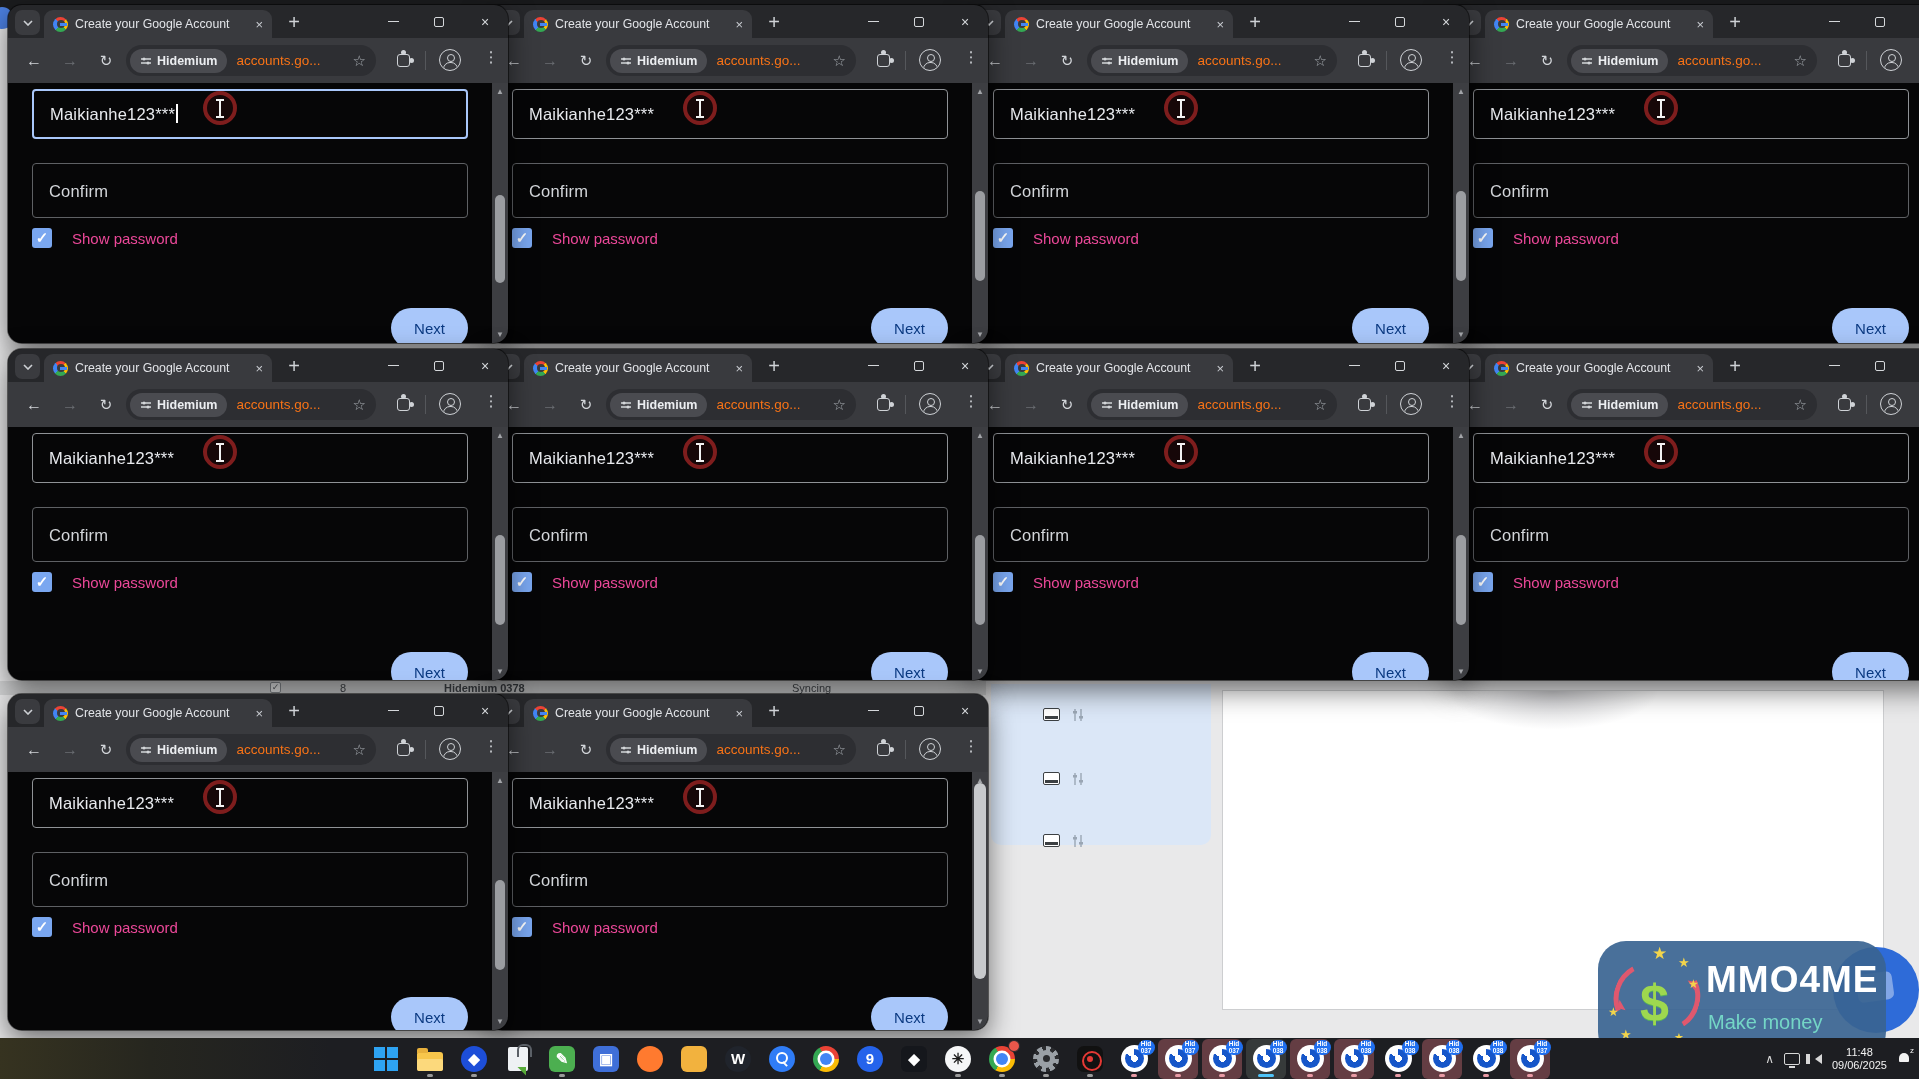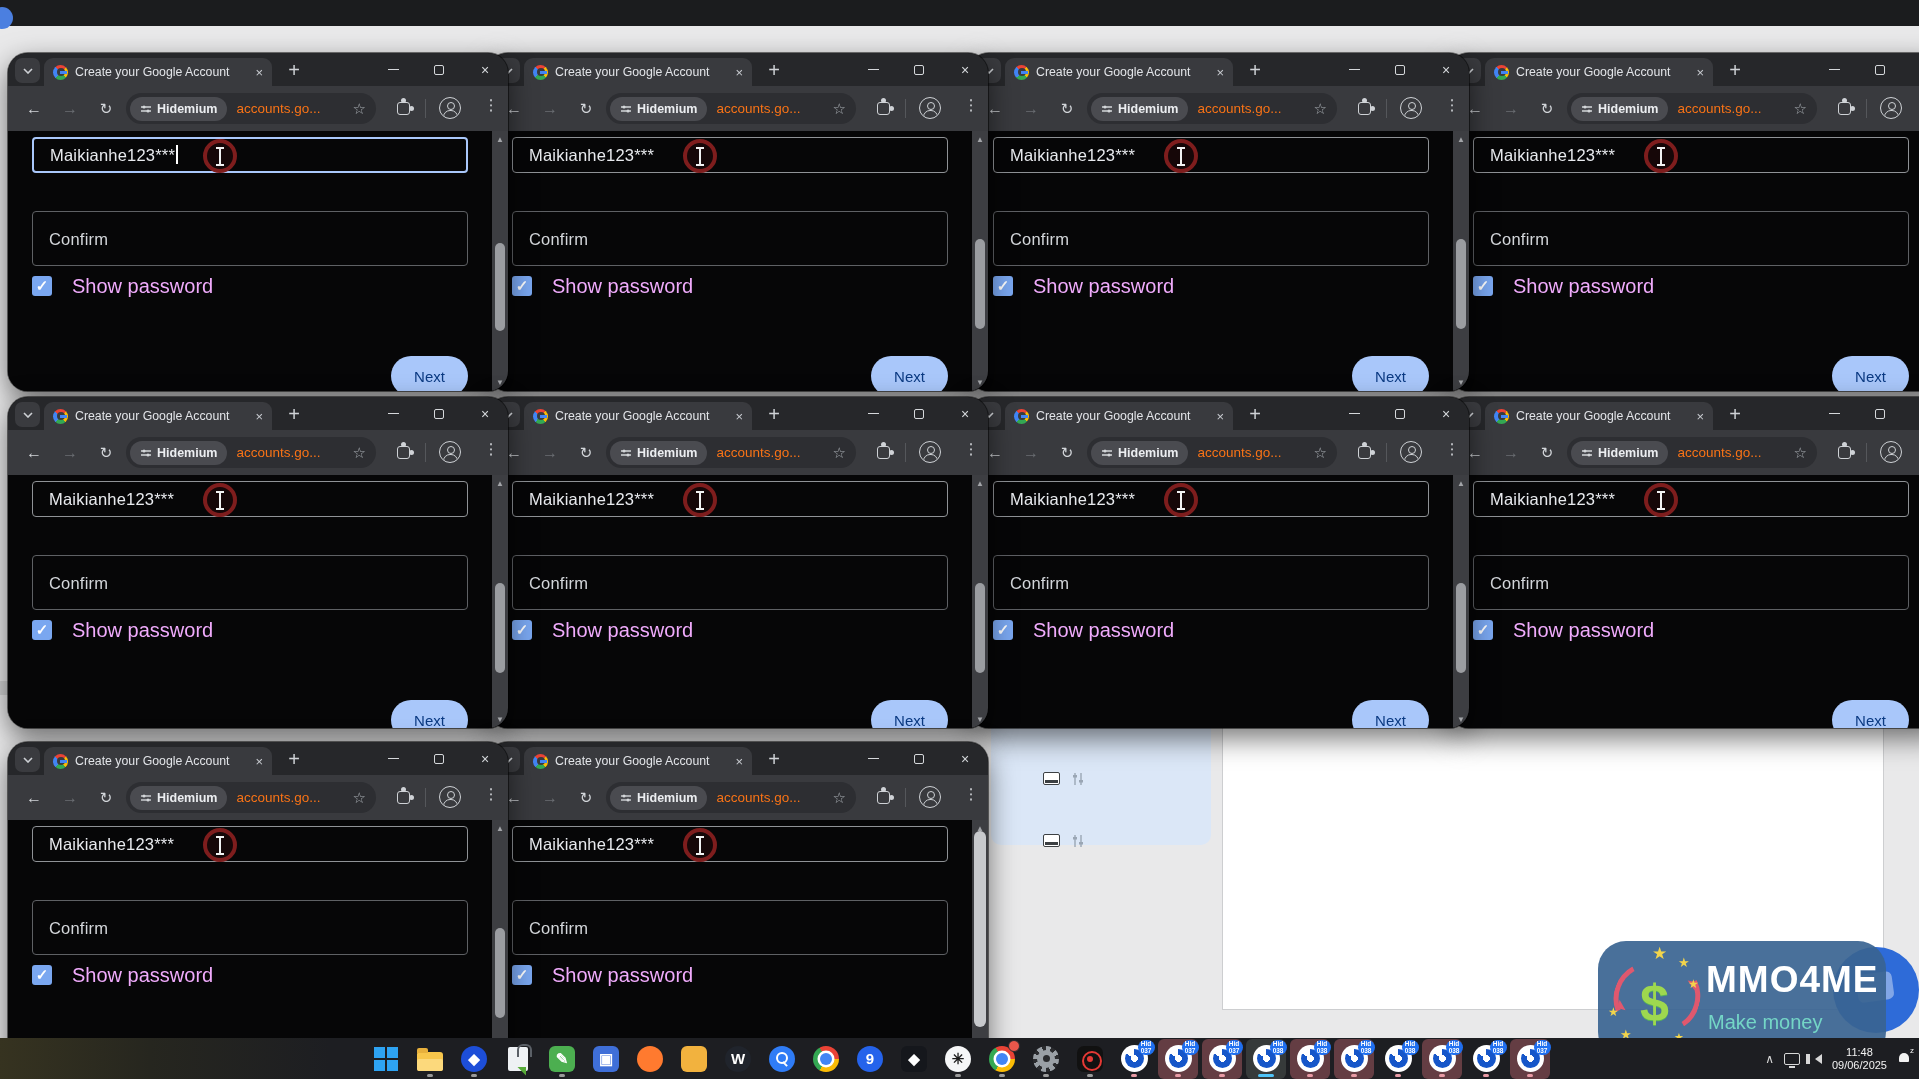--- a/index.html
+++ b/index.html
@@ -25,22 +25,22 @@
   .bp-row .monitor-ic { position:absolute; left:0; top:2px; width:17px; height:13px;
                 border:1.6px solid #3c4043; border-radius:2px; background:#fff; }
   .bp-row .monitor-ic::after { content:""; position:absolute; left:1px; right:1px; bottom:1px; height:3px; background:#3c4043; }
   .bp-row svg { position:absolute; left:28px; top:2px; }
   .white-panel { position:absolute; left:1222px; top:664px; width:662px; height:320px;
                  background:#ffffff; border:1px solid #cdced0; }
   .smudge { position:absolute; left:180px; top:0; width:300px; height:90px;
             background:radial-gradient(ellipse 150px 55px at 50% 0, rgba(110,110,118,.38), transparent 70%); }
 
   
-  .chrome-window { position:absolute; width:500px; border-radius:20px; overflow:hidden; background:#060607;
-                   box-shadow:0 0 0 1px rgba(0,0,0,.5), 0 10px 28px rgba(0,0,0,.55);margin-top:48px; }
+  .chrome-window { position:absolute; width:500px; border-radius:14px; overflow:hidden; background:#060607;
+                   box-shadow:0 0 0 1px rgba(0,0,0,.5), 0 10px 28px rgba(0,0,0,.55); }
   .titlebar { position:absolute; left:0; top:0; right:0; height:33px; background:#26272a; }
   .tab-search { position:absolute; left:7px; top:5px; width:25px; height:25px; border-radius:7px;
                 background:#3a3b3f; display:flex; align-items:center; justify-content:center; }
   .tab { position:absolute; left:36px; top:5px; width:228px; height:28px; background:#393a3e;
          border-radius:9px 9px 0 0; display:flex; align-items:center; padding:0 9px; gap:7px; }
   .favicon { width:15px; height:15px; border-radius:50%; flex:0 0 15px; position:relative;
              background:conic-gradient(from -45deg, #ea4335 0 90deg, #fbbc05 0 180deg, #34a853 0 270deg, #4285f4 0 360deg); }
   .favicon::before { content:""; position:absolute; left:3.5px; top:3.5px; width:8px; height:8px; border-radius:50%; background:#393a3e; }
   .favicon::after  { content:""; position:absolute; left:7px; top:6.5px; width:7px; height:3px; background:#4285f4; }
   .tab-title { flex:1; font-size:12.3px; color:#e2e4e8; white-space:nowrap; overflow:hidden; }
@@ -67,31 +67,31 @@
   .puzzle::before { content:""; position:absolute; left:2.5px; top:-5px; width:5px; height:5px; border-radius:50%; background:#cfd2d6; }
   .puzzle::after  { content:""; position:absolute; right:-5px; top:2.5px; width:5px; height:5px; border-radius:50%; background:#cfd2d6; }
   .tdivider { position:absolute; left:417px; top:13px; width:1px; height:19px; background:#55575b; }
   .avatar { position:absolute; left:431px; top:11px; width:22px; height:22px; border:1.6px solid #cfd2d6; border-radius:50%; overflow:hidden; }
   .avatar::before { content:""; position:absolute; left:6.5px; top:3.5px; width:6px; height:6px; border:1.4px solid #cfd2d6; border-radius:50%; }
   .avatar::after  { content:""; position:absolute; left:3px; top:12px; width:13px; height:10px; border:1.4px solid #cfd2d6; border-radius:7px 7px 0 0; }
   .kebab { position:absolute; left:470px; top:10px; width:26px; text-align:center; color:#d2d5d9; font-size:15px; }
 
   .content { position:absolute; left:0; top:78px; right:0; bottom:0; background:#060607; overflow:hidden; }
   .field { position:absolute; left:24px; width:436px; border:1px solid #8f9296; border-radius:4px; }
-  .f-pass { top:6px; height:36px; }
+  .f-pass { top:6px; height:50px; }
   .f-conf { top:80px; height:55px; border-color:#5e6064; }
   .field-text { position:absolute; left:16px; top:50%; transform:translateY(-50%); font-size:16.5px;
                 color:#e8eaee; white-space:nowrap; letter-spacing:.2px; }
   .f-conf .field-text { color:#d3d6da; }
   .chrome-window.focused .f-pass { border:2px solid #a9c7fa; }
   .caret { display:none; width:1.5px; height:19px; background:#ffffff; vertical-align:-3px; margin-left:1px; }
   .chrome-window.focused .caret { display:inline-block; }
   .checkbox { position:absolute; left:24px; top:145px; width:20px; height:20px; background:#7aa7f0; border-radius:3px;
               color:#fff; font-size:15px; font-weight:bold; display:flex; align-items:center; justify-content:center; }
-  .cb-label { position:absolute; left:64px; top:145px; height:20px; line-height:21px; font-size:20px; color:#f0abfc; }
+  .cb-label { position:absolute; left:64px; top:145px; height:20px; line-height:21px; font-size:15px; color:#ec4899; }
   .next-btn { position:absolute; left:383px; top:225px; width:77px; height:40px; border-radius:20px;
               background:#a9c7fa; color:#0b3a82; font-size:15px; display:flex; align-items:center; justify-content:center; }
   .scrollbar { position:absolute; right:0; top:0; bottom:0; width:16px; background:#3d3e42; }
   .scroll-up, .scroll-down { position:absolute; left:0; width:16px; text-align:center; font-size:8px; color:#a3a5a9; }
   .scroll-up { top:4px; } .scroll-down { bottom:4px; }
   .thumb { position:absolute; left:3px; width:10px; border-radius:5px; background:#9b9da1; }
   .thumb.bright { left:2px; width:12px; background:#c7c9cc; border-radius:6px; }
 
   .cursor-ring { position:absolute; left:195px; top:8px; width:34px; height:34px; border:4px solid #7e1d1d;
                  border-radius:50%; background:rgba(70,12,12,.25); display:flex; align-items:center; justify-content:center; }

